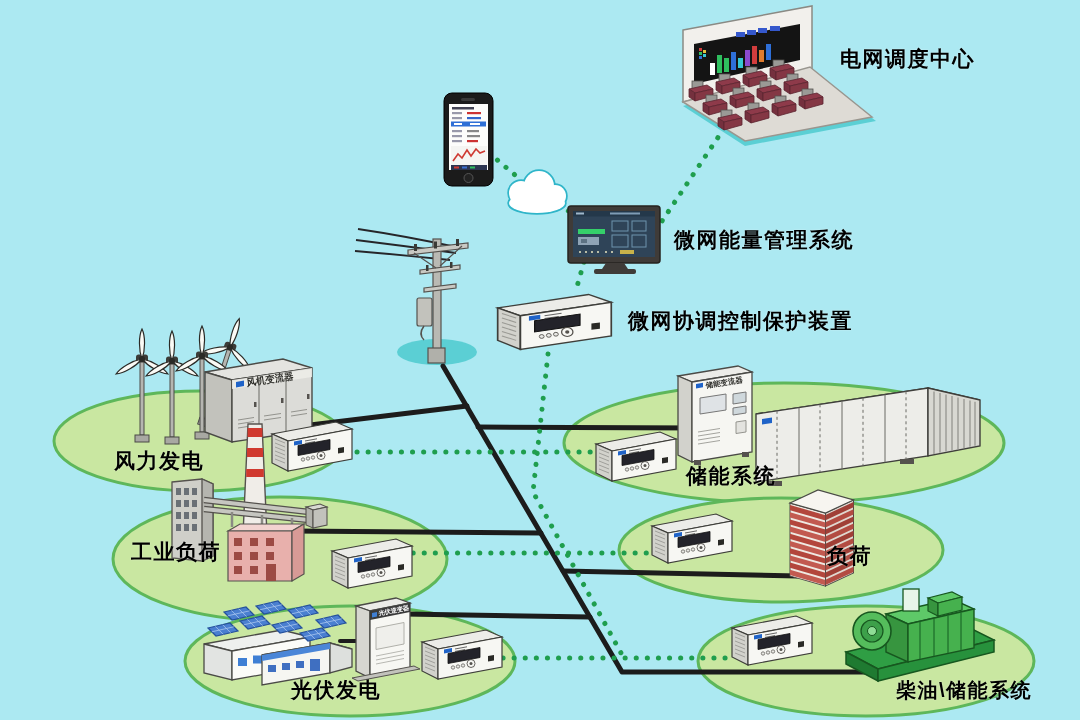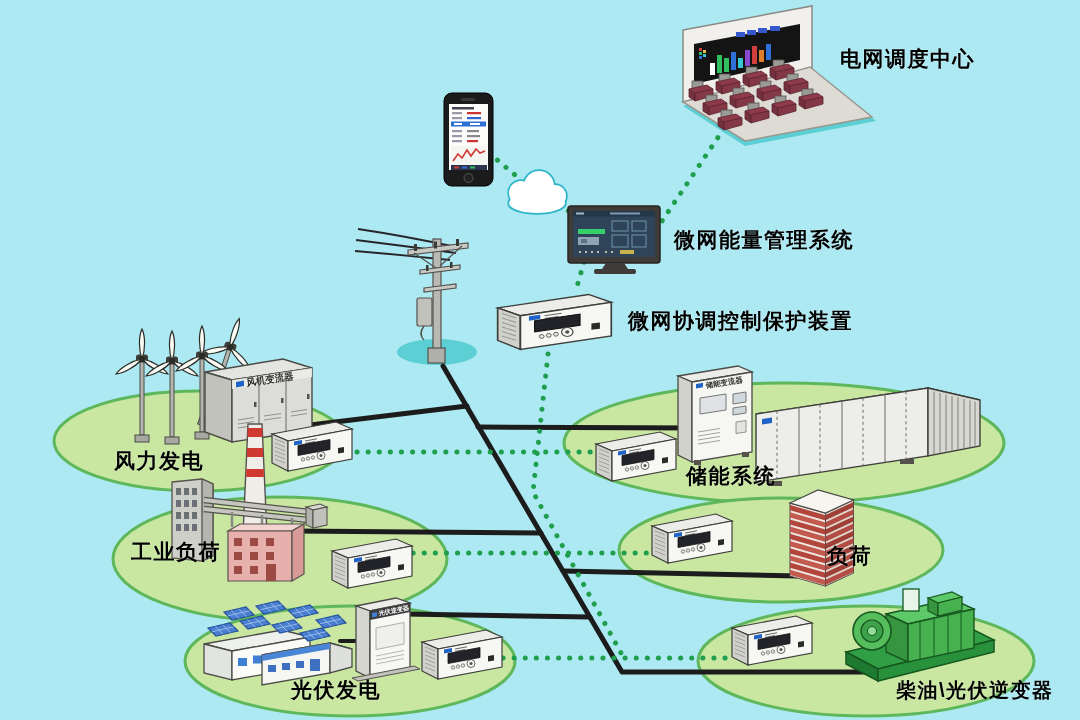--- a/index.html
+++ b/index.html
@@ -498,14 +498,14 @@
 </svg>
 
 <div class="lbl" style="left:840px;top:45px;">电网调度中心</div>
 <div class="lbl" style="left:628px;top:307px;">微网协调控制保护装置</div>
 <div class="lbl" style="left:674px;top:226px;">微网能量管理系统</div>
 <div class="lbl" style="left:114px;top:447px;">风力发电</div>
 <div class="lbl" style="left:131px;top:538px;">工业负荷</div>
 <div class="lbl" style="left:291px;top:676px;font-family:Liberation Serif, serif;">光伏发电</div>
 <div class="lbl" style="left:686px;top:462px;">储能系统</div>
 <div class="lbl" style="left:827px;top:542px;">负荷</div>
-<div class="lbl small" style="left:896px;top:677px;">柴油\光伏逆变器</div>
+<div class="lbl small" style="left:896px;top:677px;">柴油\储能系统</div>
 </div>
 
 </body></html>

